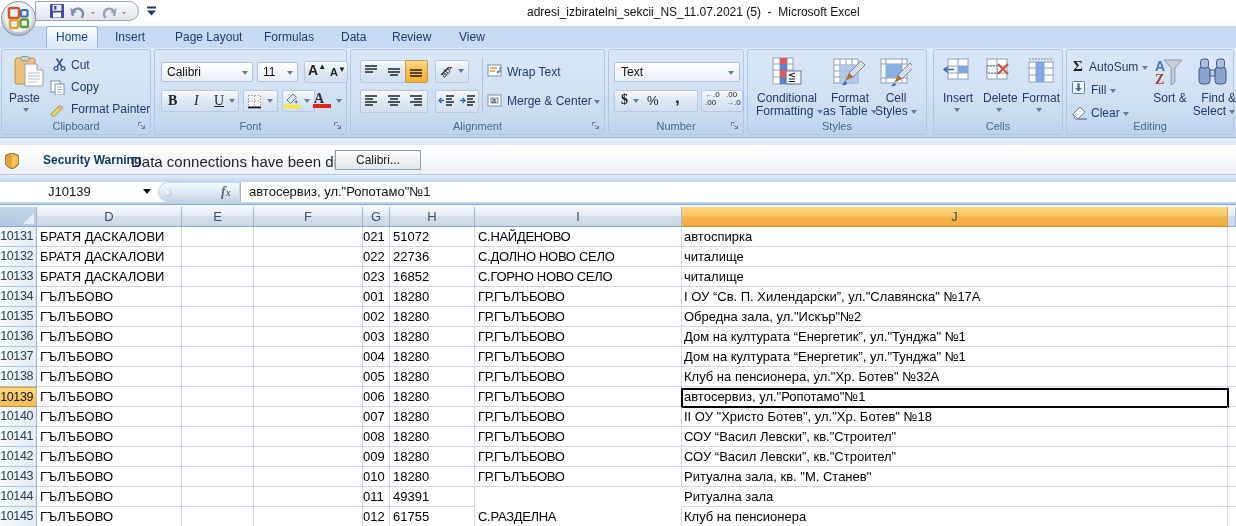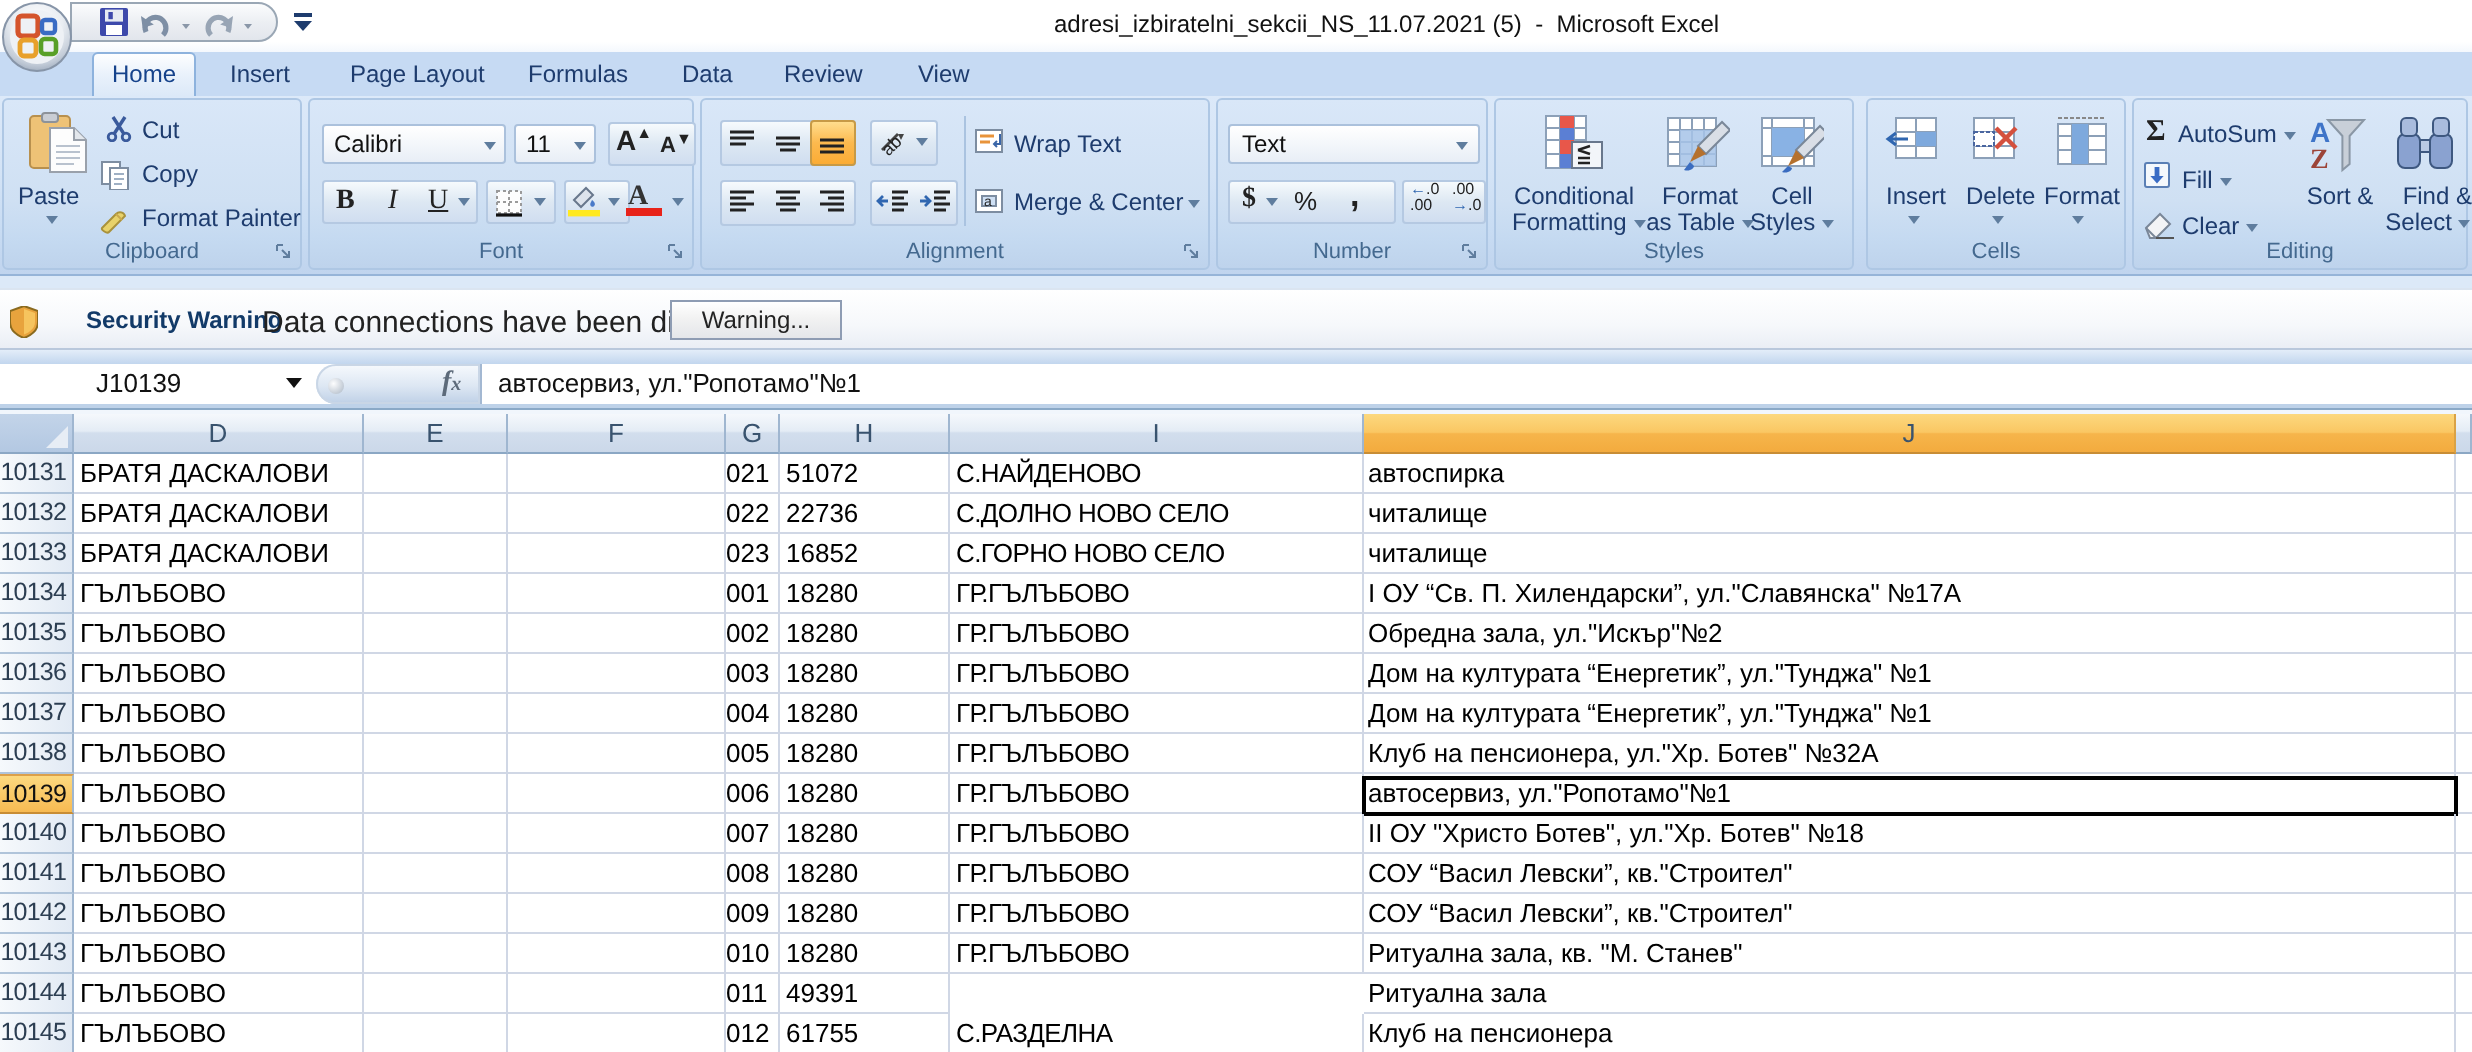--- a/index.html
+++ b/index.html
@@ -345,21 +345,21 @@
 </div>
 
 <div class="abs" style="left:0;top:138px;width:1236px;height:6px;background:#dce9f8;"></div>
 <div id="secbar" class="abs">
  <svg class="abs" style="left:5px;top:8px" width="14" height="16">
       <path d="M7 0 L14 2.5 V8 c0 4 -3 6.5 -7 8 C3 14.5 0 12 0 8 V2.5 Z" fill="#e8a33d" stroke="#8a6a1f"></path>
       <path d="M7 1.5 L12.5 3.5 V8 c0 3 -2.5 5 -5.5 6.3z" fill="#f6c45e"></path>
     </svg>
  <b class="abs" style="left:43px;top:8px;">Security Warning</b>
  <div class="abs" style="left:131px;top:8px;color:#222;font-size:15px;">Data connections have been disabled</div>
- <div id="optbtn" class="abs">Warning...</div>
+ <div id="optbtn" class="abs">Calibri...</div>
 </div>
 
 <div id="fstrip" class="abs"></div>
 <div id="fbar" class="abs">
  <div id="namebox" class="abs">
       <span style="position:absolute;left:48px;top:2px;">J10139</span>
   <span class="abs" style="left:143px;top:7px;width:0;height:0;border-left:4.5px solid transparent;border-right:4.5px solid transparent;border-top:5.5px solid #111;"></span>
  </div>
  <div id="fxcap" class="abs">
       <span style="position:absolute;left:6px;top:7px;width:8px;height:8px;border-radius:50%;background:radial-gradient(circle at 35% 35%, #fdfdfe, #aab6c4);"></span>

